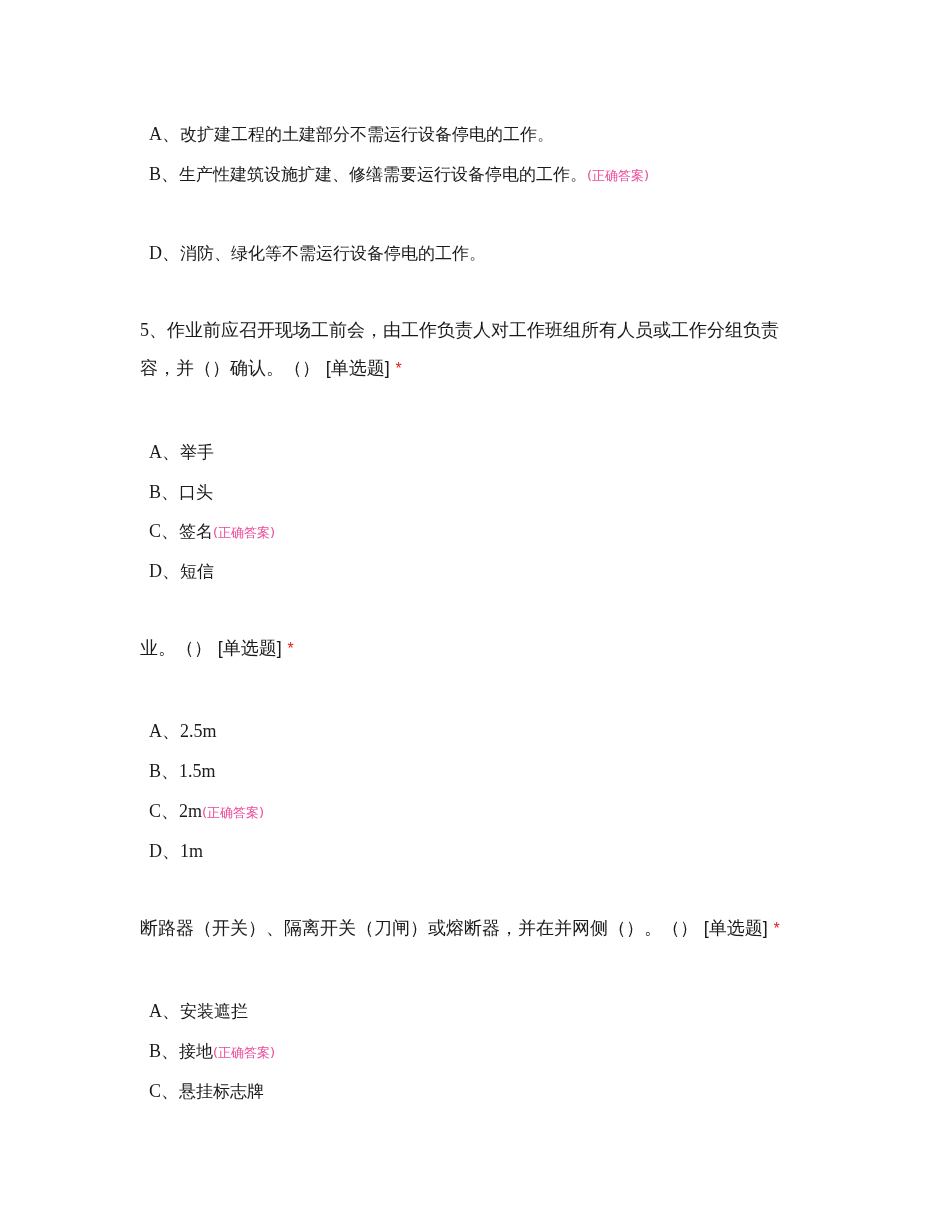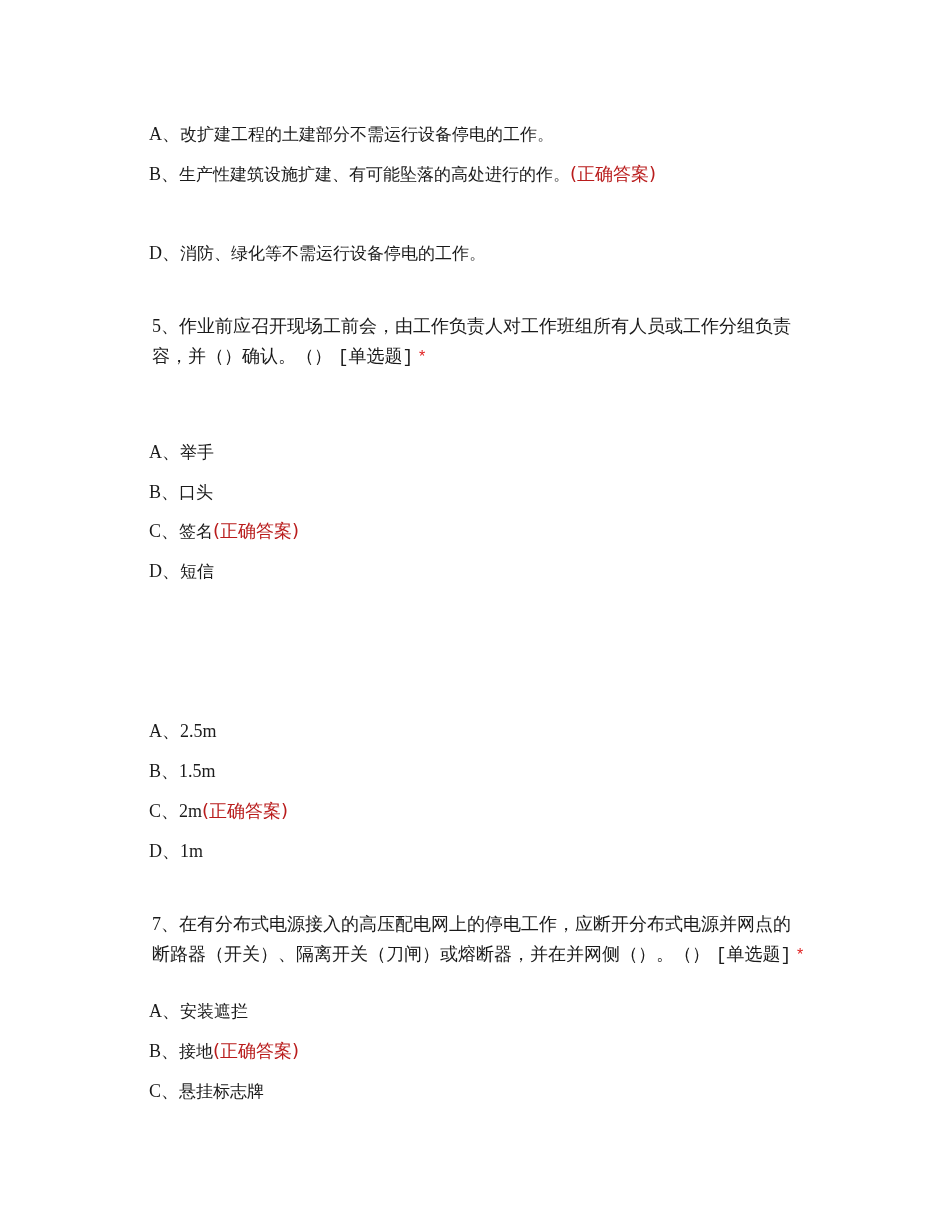--- a/index.html
+++ b/index.html
@@ -8,40 +8,39 @@
       font-family: "Liberation Serif", "DejaVu Serif", serif;
       color: #1a1a1a;
     }
     .page { position: absolute; left: 0; top: 0; width: 950px; height: 1230px; }
     .opt {
       position: absolute; left: 149px; font-size: 18px; line-height: 24px;
       white-space: nowrap;
       font-family: "Liberation Serif", serif;
     }
     .opt .cn { font-family: "DejaVu Sans", sans-serif; font-size: 17px; }
-    .correct { color: #b91c1c; font-family: "DejaVu Sans", sans-serif; font-size: 18px; }
+    .correct { color: #ec4899; font-family: "DejaVu Sans", sans-serif; font-size: 13px; }
     .q {
-      position: absolute; left: 140px; width: 680px; font-size: 18px; line-height: 30px;
+      position: absolute; left: 140px; width: 680px; font-size: 18px; line-height: 38px;
       font-family: "DejaVu Sans", sans-serif;
-      margin-left: 12px;
     }
     .q .num { font-family: "Liberation Serif", serif; }
-    .q .type { font-family: Liberation Mono, monospace; }
+    .q .type { font-family: Liberation Sans, sans-serif; }
     .req { color: #e02020; font-family: "Liberation Sans", sans-serif; font-size: 16px; }
   </style>
 </head>
 <body>
 
 <div class="page">
 
   <div class="opt" style="top:122px">
     <span>A、</span><span class="cn">改扩建工程的土建部分不需运行设备停电的工作。</span>
   </div>
   <div class="opt" style="top:162px">
-    <span>B、</span><span class="cn">生产性建筑设施扩建、有可能坠落的高处进行的作。</span><span class="correct">(正确答案)</span>
+    <span>B、</span><span class="cn">生产性建筑设施扩建、修缮需要运行设备停电的工作。</span><span class="correct">(正确答案)</span>
   </div>
   <div class="opt" style="top:241px">
     <span>D、</span><span class="cn">消防、绿化等不需运行设备停电的工作。</span>
   </div>
 
   <div class="q" style="top:311px">
     <div><span class="num">5、</span><span>作业前应召开现场工前会，由工作负责人对工作班组所有人员或工作分组负责</span></div>
     <div><span>容，并（）确认。（）</span> <span class="type">[单选题]</span> <span class="req">*</span></div>
   </div>
   <div class="opt" style="top:440px">
@@ -51,36 +50,36 @@
     <span>B、</span><span class="cn">口头</span>
   </div>
   <div class="opt" style="top:519px">
     <span>C、</span><span class="cn">签名</span><span class="correct">(正确答案)</span>
   </div>
   <div class="opt" style="top:559px">
     <span>D、</span><span class="cn">短信</span>
   </div>
 
   <div class="q" style="top:629px">
+    <div><span>业。（）</span> <span class="type">[单选题]</span> <span class="req">*</span></div>
   </div>
   <div class="opt" style="top:719px">
     <span>A、</span><span>2.5m</span>
   </div>
   <div class="opt" style="top:759px">
     <span>B、</span><span>1.5m</span>
   </div>
   <div class="opt" style="top:799px">
     <span>C、</span><span>2m</span><span class="correct">(正确答案)</span>
   </div>
   <div class="opt" style="top:839px">
     <span>D、</span><span>1m</span>
   </div>
 
   <div class="q" style="top:909px; width:700px">
-    <div><span class="num">7、</span><span>在有分布式电源接入的高压配电网上的停电工作，应断开分布式电源并网点的</span></div>
     <div><span>断路器（开关）、隔离开关（刀闸）或熔断器，并在并网侧（）。（）</span> <span class="type">[单选题]</span> <span class="req">*</span></div>
   </div>
   <div class="opt" style="top:999px">
     <span>A、</span><span class="cn">安装遮拦</span>
   </div>
   <div class="opt" style="top:1039px">
     <span>B、</span><span class="cn">接地</span><span class="correct">(正确答案)</span>
   </div>
   <div class="opt" style="top:1079px">
     <span>C、</span><span class="cn">悬挂标志牌</span>

